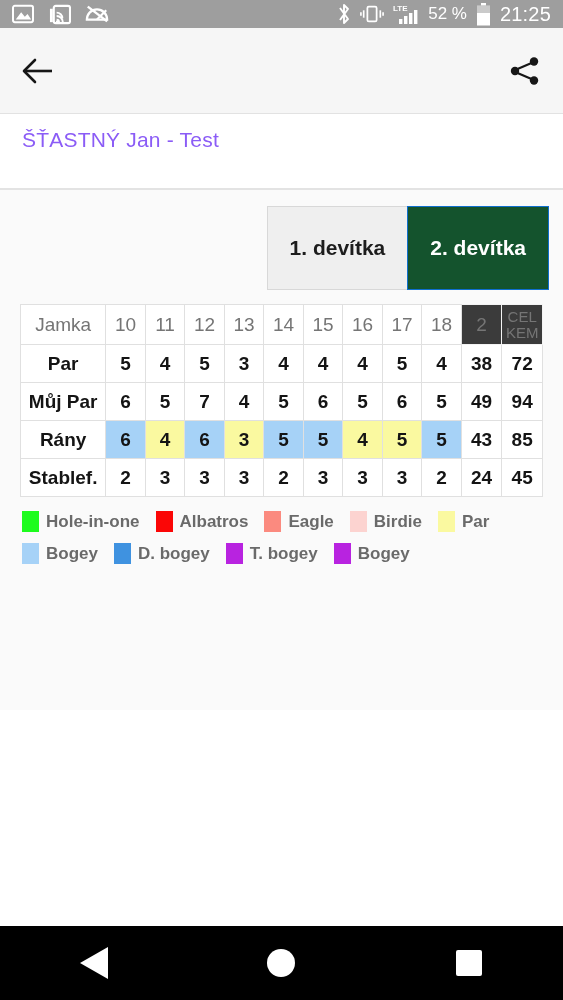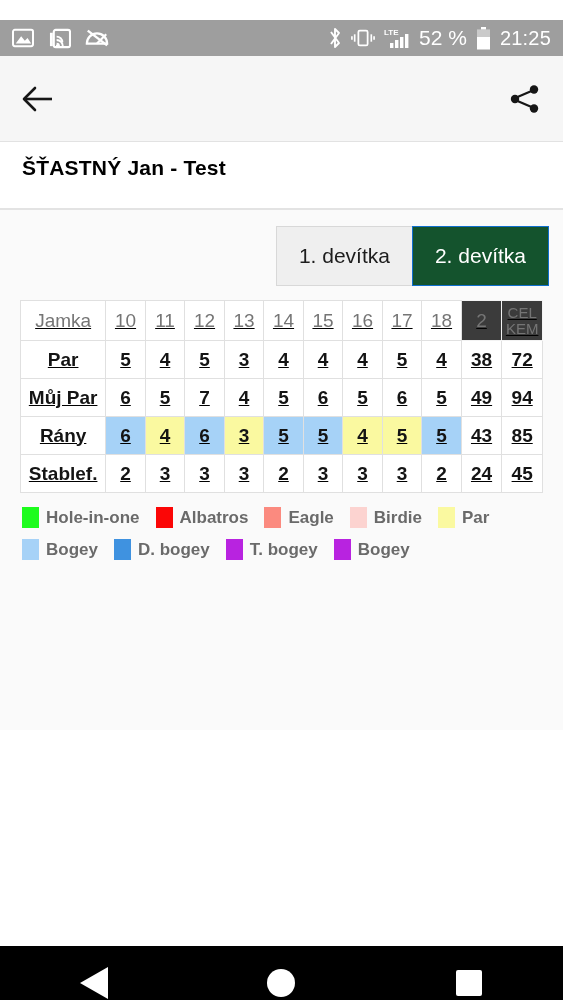--- a/index.html
+++ b/index.html
@@ -6,48 +6,48 @@
   html, body {
     width: 563px; height: 1000px;
     background: #ffffff;
     font-family: "Liberation Sans", sans-serif;
     overflow: hidden;
   }
   #screen { position: relative; width: 563px; height: 1000px; background:#fff; }
 
   
   .statusbar {
-    height: 36px; background: #9e9e9e;
+    height: 28px; background: #9e9e9e;
     display: flex; align-items: center;
-    padding: 0 12px; color: #fff; margin-top: 20px;
+    padding: 0 12px; color: #fff;
   }
   .sb-left { display: flex; align-items: center; gap: 14px; }
   .sb-right { margin-left: auto; display: flex; align-items: center; gap: 9px; }
   .sb-time { font-size: 20px; letter-spacing: .2px; color:#fff; }
-  .sb-batt-txt { font-size: 21px; color:#fff; }
+  .sb-batt-txt { font-size: 17px; color:#fff; }
   .ico { display:inline-block; line-height:0; }
 
   
   .appbar {
     height: 86px; background: #f6f6f6;
     display: flex; align-items: center;
     padding: 0 22px;
     border-bottom: 1px solid #e2e2e2;
   }
   .appbar-title {
     font-size: 27px; color: #161616; margin-left: 34px;
     font-weight: 400; white-space: nowrap;
   }
   .appbar-spacer { flex: 1; }
 
   
   .card { background:#fff; padding: 14px 0 22px 0; }
   .card-title {
-    color: #000000; font-size: 21px; font-weight: bold;
-    padding: 0 22px; margin-bottom: 6px; letter-spacing: .2px;
+    color: #8b5cf6; font-size: 21px; font-weight: normal;
+    padding: 0 22px; margin-bottom: 14px; letter-spacing: .2px;
   }
   .card-body { display: flex; padding: 0 22px; }
   .thumb {
     width: 155px; height: 190px; background: #8e8e8e; flex: none;
   }
   .details { margin-left: 14px; padding-top: 4px; }
   .det-course {
     color: #1565c0; font-size: 20px; font-weight: bold; margin-bottom: 9px;
   }
   .det-sub { color: #6b6b6b; font-size: 20px; margin-bottom: 17px; }
@@ -55,28 +55,28 @@
   .det-line b { color: #1b1b1b; font-weight: bold; }
 
   .section-divider { height: 2px; background: #e3e3e3; }
 
   
   .lower { background: #fafafa; min-height: 520px; padding-bottom: 6px; }
 
   
   .tabs { display: flex; justify-content: flex-end; padding: 16px 14px 14px 0; }
   .tab {
-    font-size: 21px; padding: 17px 22px; min-width: 127px;
-    text-align: center; cursor: pointer; border: 1px solid #d8d8d8;
+    font-size: 21px; padding: 29px 22px; min-width: 127px;
+    text-align: center; cursor: pointer; border: 1px solid #d8d8d8; font-weight: bold;
   }
   .tab.inactive { background: #efefef; color: #1d1d1d; border-right: none; }
   .tab.active { background: #14532d; color: #ffffff; border-color: #0f6fce; }
 
   
-  .table-wrap { padding: 0 20px; text-decoration: underline; }
+  .table-wrap { padding: 0 20px; }
   table.score { border-collapse: collapse; width: 100%; table-layout: fixed; }
   table.score td {
     height: 38px; text-align: center; font-size: 19px;
     border: 1px solid #e0e0e0; background: #fff; color:#141414;
     font-weight: bold; padding: 0;
   }
   table.score tr.head td {
     color: #757575; font-weight: normal; font-size: 19px; height: 40px;
   }
   td.rowlabel {

